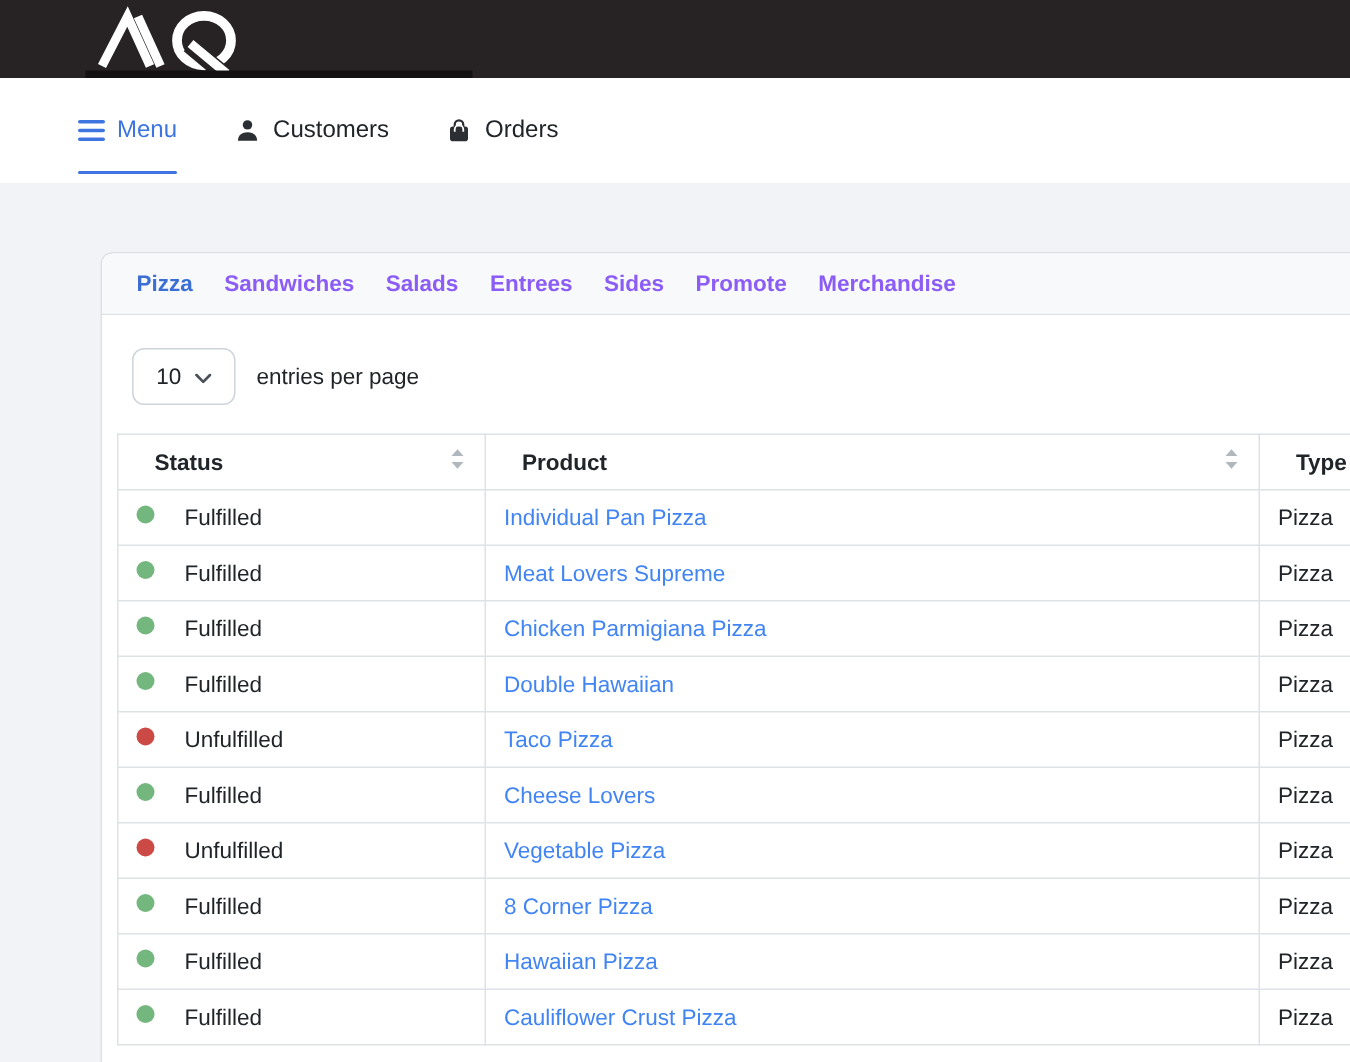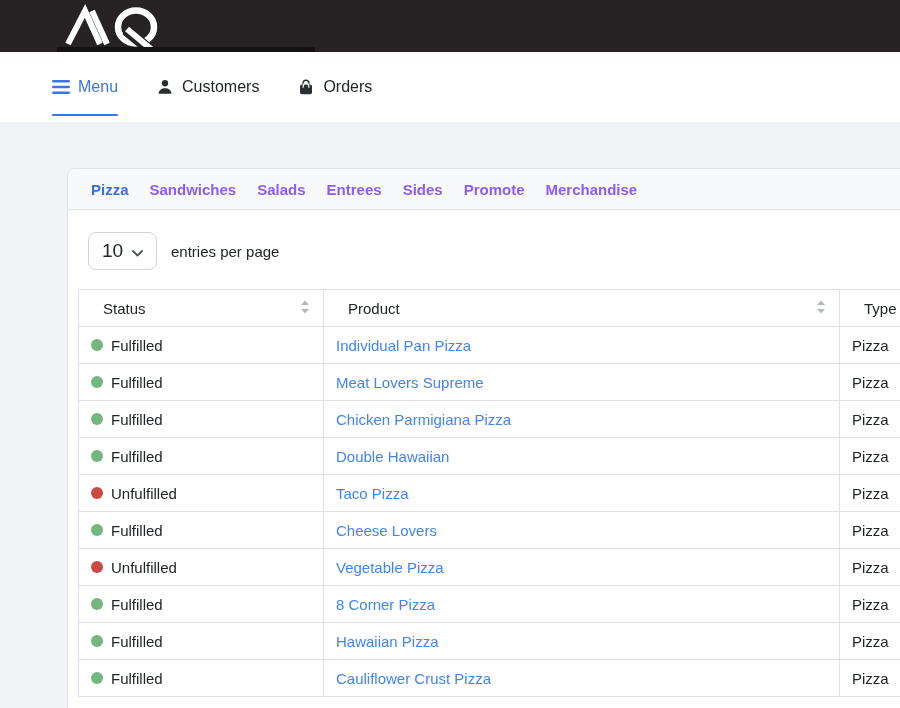--- a/index.html
+++ b/index.html
@@ -39,30 +39,30 @@
     display:flex;align-items:center;padding-left:23px;gap:21px;
   }
   .tab{font-size:15px;font-weight:700;color:#8b5cf6;cursor:pointer;white-space:nowrap;}
   .tab.active{color:#3b6fd4;}
   .card-body{padding:10px;}
   
   .pagesize-row{display:flex;align-items:center;margin:12px 0 19px 10px;gap:14px;font-size:15px;}
   .select-box{
     width:67px;height:36px;border:1px solid #ced4da;border-radius:8px;
     display:flex;align-items:center;justify-content:center;gap:9px;
-    font-size:19px;background:#fff;cursor:pointer;
+    font-size:15px;background:#fff;cursor:pointer;
   }
   
   table{border-collapse:collapse;width:990px;table-layout:fixed;font-size:15px;}
   col.c-status{width:245px;} col.c-product{width:516px;} col.c-type{width:229px;}
   th,td{border:1px solid #dee2e6;padding:0 12px;height:36px;text-align:left;vertical-align:middle;}
-  th{font-weight:400;padding-left:24px;}
+  th{font-weight:700;padding-left:24px;}
   .th-inner{display:flex;align-items:center;justify-content:space-between;}
   .sort-icon{flex:0 0 auto;margin-left:8px;}
-  .status-cell{display:flex;align-items:center;gap:8px;}
+  .status-cell{display:flex;align-items:flex-start;gap:20px;}
   .dot{width:12px;height:12px;border-radius:50%;flex:0 0 auto;}
   .dot.green{background:#73b77e;}
   .dot.red{background:#cc4a45;}
   a.product-link{color:#4184f3;cursor:pointer;}
 </style>
 </head>
 <body>
 
 <div class="topbar">
   <div class="logo">

